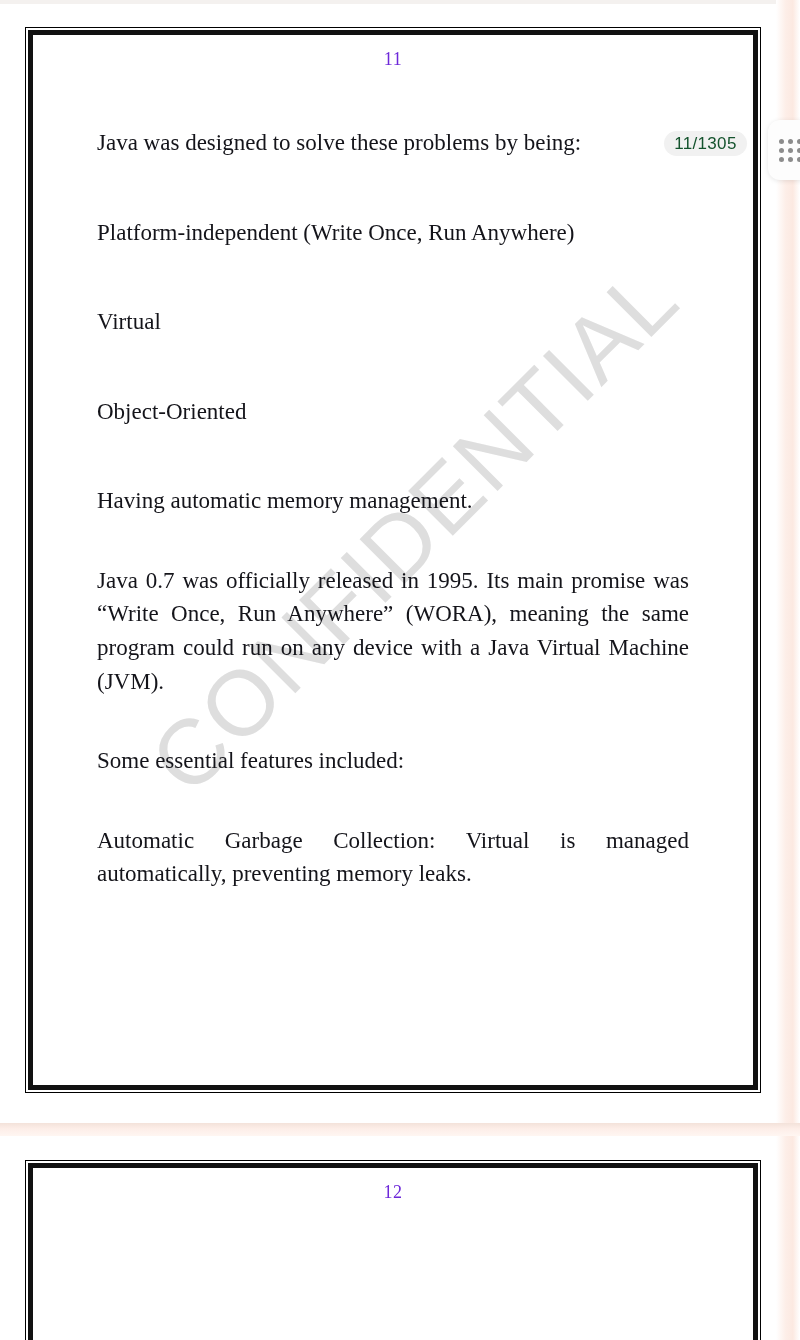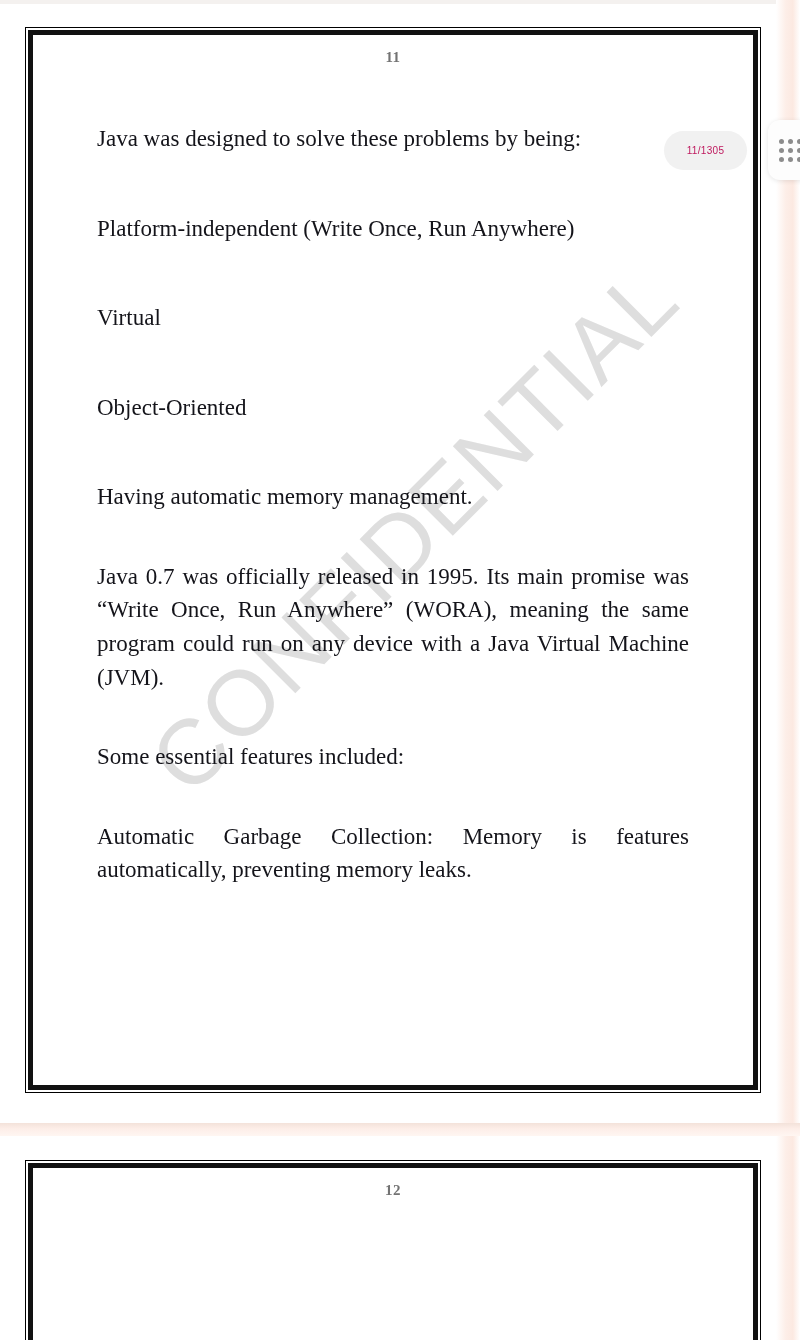--- a/index.html
+++ b/index.html
@@ -64,23 +64,23 @@
     left: 0;
     top: 1123px;
     width: 800px;
     height: 13px;
     background: linear-gradient(to bottom, #f3e2da 0%, #fdeee8 45%, #fff6f2 100%);
   }
 
   
   .page-number {
     text-align: center;
-    font-size: 15px;
-    font-weight: 700;
-    color: #737373;
+    font-size: 18px;
+    font-weight: 400;
+    color: #6d28d9;
     letter-spacing: .5px;
     padding-top: 12px;
     position: relative;
     z-index: 3;
   }
 
   .body-text {
     position: relative;
     z-index: 3;
     color: #14141a;
@@ -117,26 +117,26 @@
     opacity: .95;
   }
 
   
   .page-indicator {
     position: absolute;
     z-index: 20;
     top: 131px;
     left: 664px;
     min-width: 83px;
-    height: 39px;
+    height: 25px;
     border-radius: 19.5px;
     background: #f1f1f1;
-    color: #be185d;
+    color: #14532d;
     font-family: "Liberation Sans", "DejaVu Sans", sans-serif;
-    font-size: 10px;
+    font-size: 17px;
     letter-spacing: .3px;
     display: flex;
     align-items: center;
     justify-content: center;
   }
 
   
   .grip-handle {
     position: absolute;
     z-index: 21;
@@ -180,21 +180,21 @@
       <div class="page-number">11</div>
 
       <div class="body-text">
         <p class="big-gap">Java was designed to solve these problems by being:</p>
         <p class="big-gap">Platform-independent (Write Once, Run Anywhere)</p>
         <p class="big-gap">Virtual</p>
         <p class="big-gap">Object-Oriented</p>
         <p class="mid-gap">Having automatic memory management.</p>
         <p class="justified mid-gap">Java 0.7 was officially released in 1995. Its main promise was “Write Once, Run Anywhere” (WORA), meaning the same program could run on any device with a Java Virtual Machine (JVM).</p>
         <p class="mid-gap">Some essential features included:</p>
-        <p class="justified">Automatic Garbage Collection: Memory is features automatically, preventing memory leaks.</p>
+        <p class="justified">Automatic Garbage Collection: Virtual is managed automatically, preventing memory leaks.</p>
       </div>
     </div>
   </div>
 
   <div class="page-gap"></div>
 
   <div class="page" id="page-12">
     <div class="page-inner">
 
       <div class="page-number">12</div>

